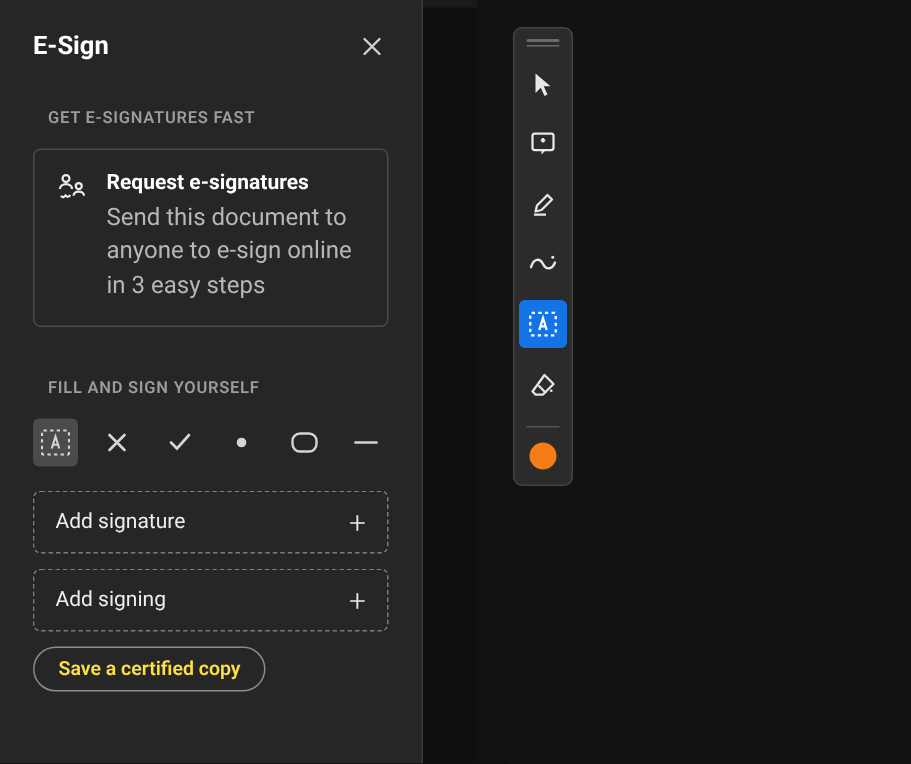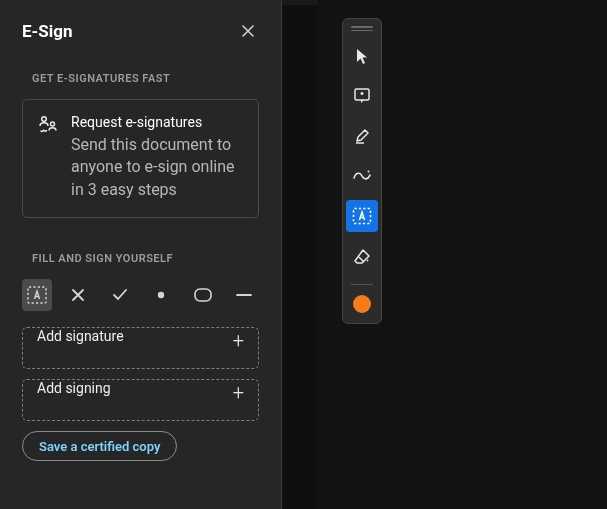--- a/index.html
+++ b/index.html
@@ -55,21 +55,21 @@
     gap: 12px;
     margin-bottom: 34px;
     cursor: pointer;
   }
   .request-icon {
     width: 22px; flex-shrink: 0; padding-top: 1px;
     color: #eaeaea;
   }
   .request-title {
     font-size: 14px;
-    font-weight: 400;
+    font-weight: 700;
     color: #fdfdfd;
     margin-bottom: 4px;
   }
   .request-desc {
     font-size: 16px;
     line-height: 1.4;
     color: #b7b7b7;
   }
   .mark-row {
     display: flex;
@@ -85,20 +85,21 @@
     cursor: pointer;
   }
   .mark-btn.active {
     background: #4b4b4b;
   }
   .dashed-btn {
     border: 1px dashed #7d7d7d;
     border-radius: 5px;
     height: 42px;
     display: flex;
+    align-items: center;
     justify-content: space-between;
     padding: 0 14px;
     color: #eeeeee;
     font-size: 14px;
     margin-bottom: 10px;
     cursor: pointer;
   }
   .plus { font-size: 20px; color: #e8e8e8; font-weight: 300; }
   .after-text {
     font-size: 12px;
@@ -107,21 +108,21 @@
     margin-top: 16px;
     margin-bottom: 14px;
   }
   .pill-btn {
     display: inline-flex;
     align-items: center;
     height: 30px;
     padding: 0 16px;
     border: 1.5px solid #8b8b8b;
     border-radius: 16px;
-    color: #7dd3fc;
+    color: #fde047;
     font-size: 13px;
     font-weight: 600;
     cursor: pointer;
     justify-content: flex-end;
   }
   .viewer {
     flex: 1;
     background: #121212;
     position: relative;
   }

